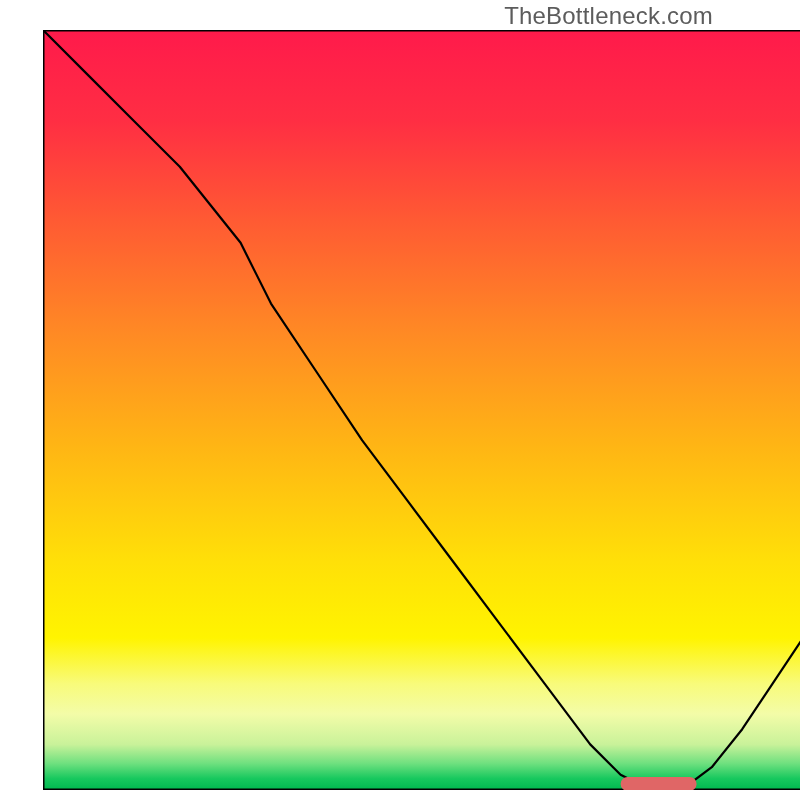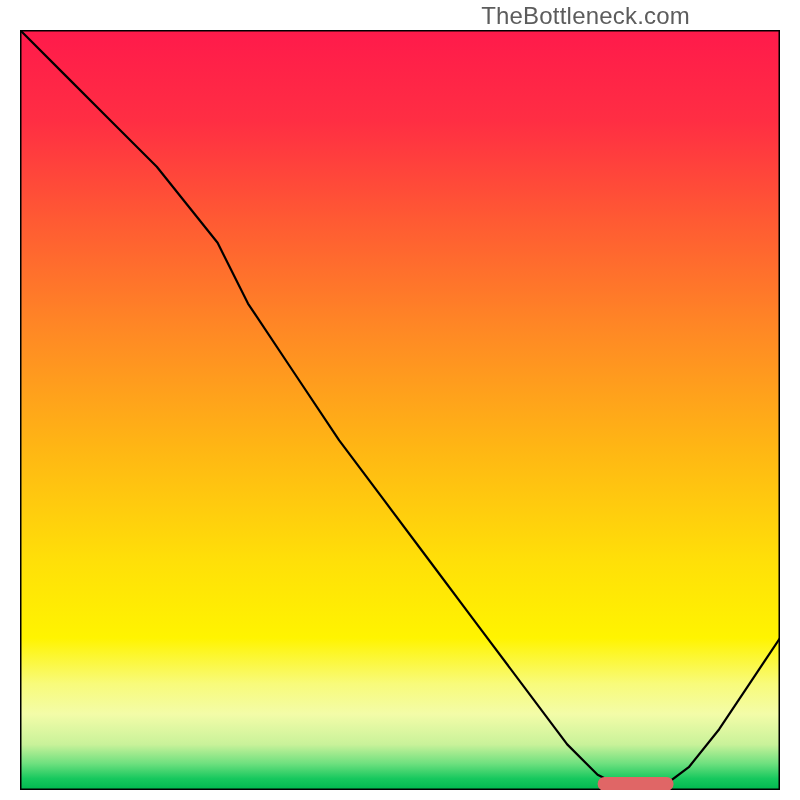--- a/index.html
+++ b/index.html
@@ -8,20 +8,21 @@
     width: 800px;
     height: 800px;
     overflow: hidden;
     background: #fff;
     font-family: Arial, Helvetica, sans-serif;
   }
   .wrap {
     position: relative;
     width: 700px;
     height: 800px;
+    margin-left: 23px;
   }
   .watermark {
     position: absolute;
     top: 2px;
     right: 10px;
     font-size: 24px;
     font-weight: 500;
     color: #5c5c5c;
     letter-spacing: 0.2px;
     z-index: 3;

